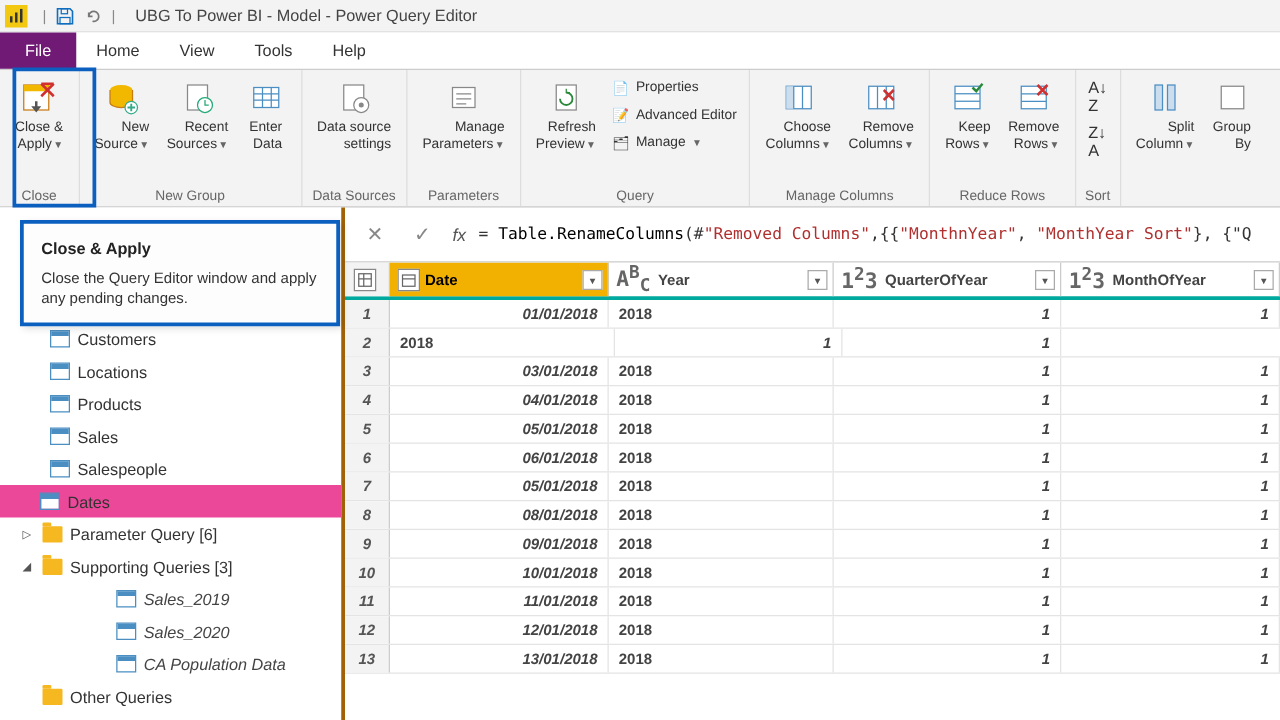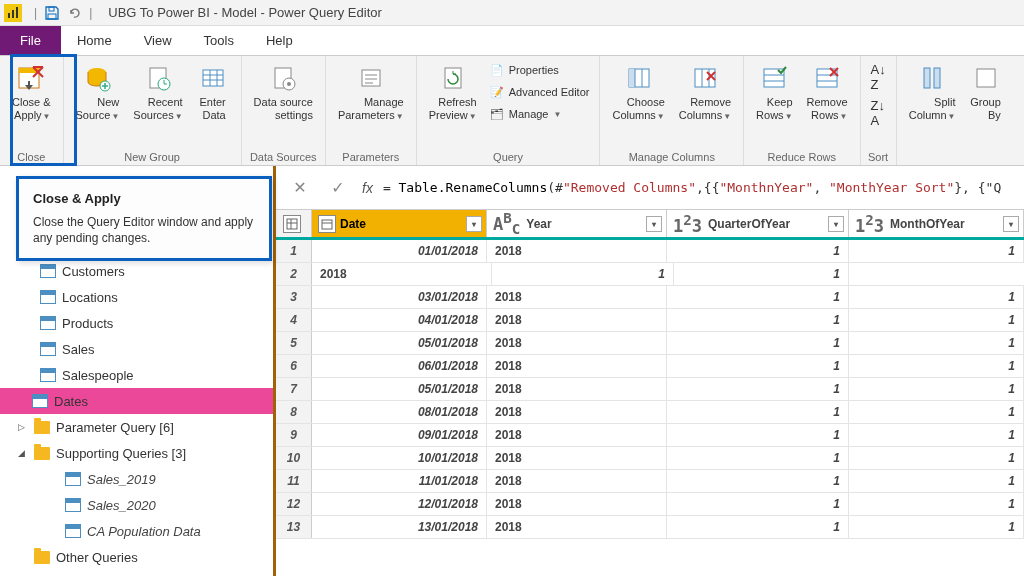--- a/index.html
+++ b/index.html
@@ -33,21 +33,21 @@
 
 .tooltip { position: absolute; top: 176px; left: 16px; width: 256px; background: #fdfdfd; border: 3px solid #0a5fbf; padding: 12px 14px; z-index: 30; box-shadow: 2px 2px 6px rgba(0,0,0,0.15); }
 .tooltip-title { font-weight: bold; font-size: 13px; margin-bottom: 8px; color: #222; }
 .tooltip-body { font-size: 12px; color: #333; line-height: 1.35; }
 
 .workspace { position: absolute; top: 166px; left: 0; right: 0; bottom: 0; display: flex; }
 .queries { width: 280px; border-right: 3px solid #a16207; background: #fff; overflow: hidden; }
 .query-item { display: flex; align-items: center; gap: 6px; padding: 4px 8px 4px 40px; font-size: 13px; color: #333; height: 26px; }
 .query-item.selected { background: #ec4899; padding-left: 32px; }
 .query-item.folder { padding-left: 18px; }
-.query-item.sub { padding-left: 28px; font-style: italic; color: #444; margin-left: 37px; }
+.query-item.sub { padding-left: 93px; font-style: italic; color: #444; }
 .query-item .tri { font-size: 9px; color: #555; width: 10px; }
 .table-ic { width: 16px; height: 14px; border: 1px solid #4a8ec2; background: linear-gradient(#4a8ec2 0 35%, #fff 35%); display: inline-block; }
 .folder-ic { width: 16px; height: 13px; background: #f5b820; border-radius: 1px; display: inline-block; position: relative; }
 .folder-ic:before { content: ""; position: absolute; top: -3px; left: 0; width: 7px; height: 3px; background: #f5b820; border-radius: 1px 1px 0 0; }
 
 .main { flex: 1; display: flex; flex-direction: column; }
 .formula-bar { height: 44px; display: flex; align-items: center; border-bottom: 1px solid #ccc; padding: 0 10px; gap: 10px; }
 .fb-btn { width: 28px; height: 28px; display: flex; align-items: center; justify-content: center; color: #888; font-size: 16px; }
 .fb-fx { font-style: italic; color: #555; font-size: 14px; }
 .fb-input { flex: 1; font-family: Consolas, monospace; font-size: 13px; border: none; outline: none; white-space: nowrap; overflow: hidden; }

